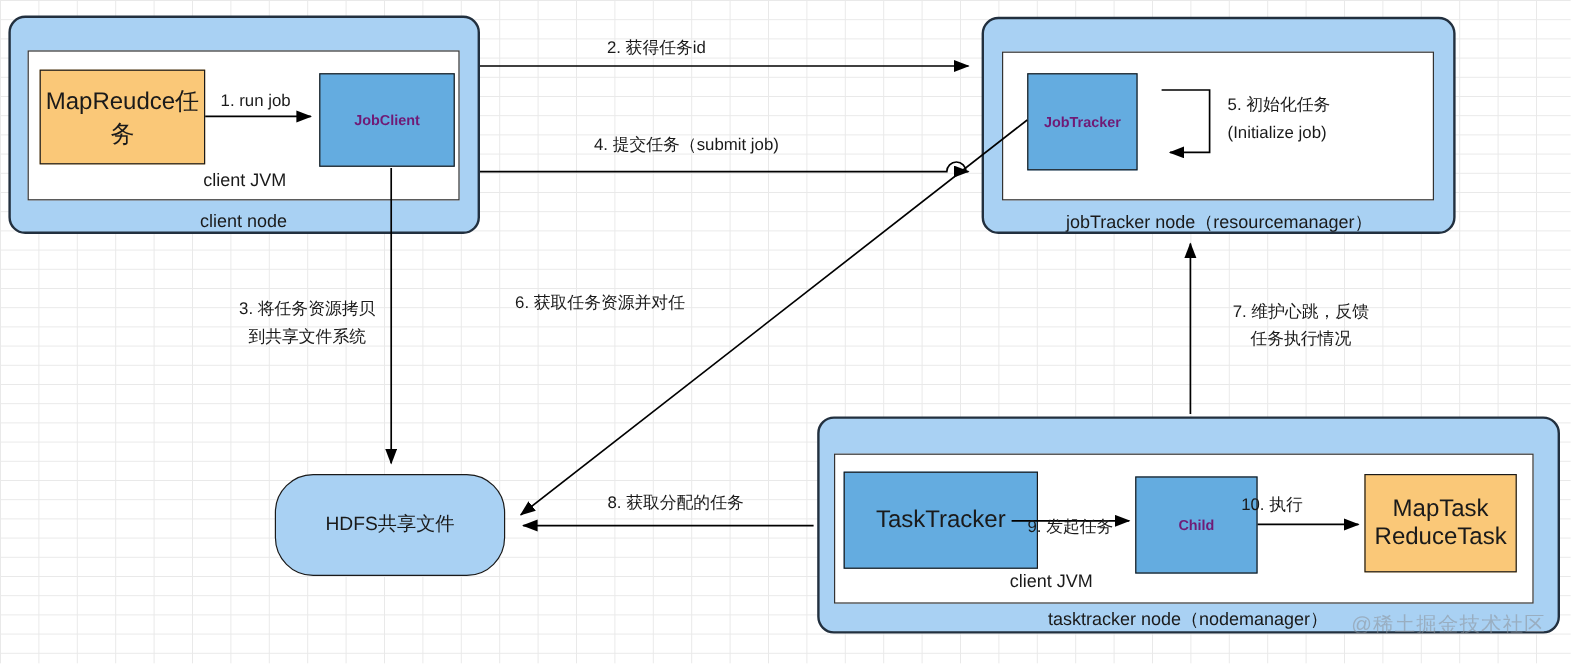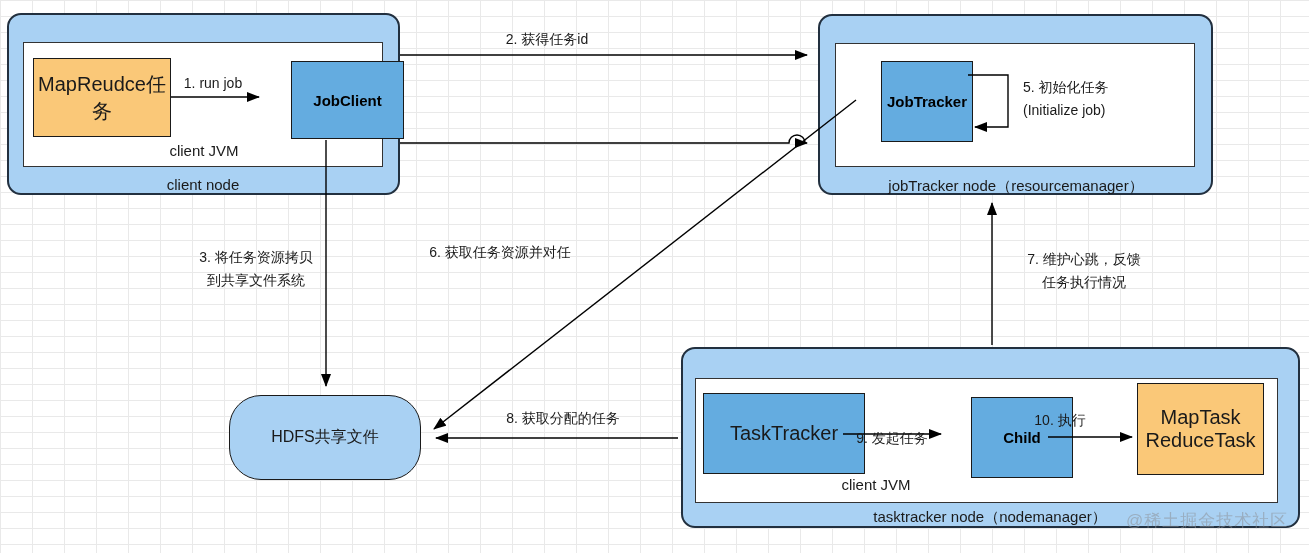--- a/index.html
+++ b/index.html
@@ -38,21 +38,21 @@
     border:1px solid #333;
   }
   .shape{
     position:absolute;
     display:flex;align-items:center;justify-content:center;
     text-align:center;
     border:1px solid #1a1a1a;
     font-size:20px;
   }
   .shape.blue{background:var(--box-blue);}
-  .shape.blue.bold{color:#000000;font-weight:bold;font-size:15px;margin-left:25px;}
+  .shape.blue.bold{color:#701a75;font-weight:bold;font-size:12px;}
   .shape.orange{background:var(--box-orange);}
   .shape.rounded{border-radius:12px;border-width:1.5px;background:var(--node-fill);font-size:16px;}
   .lbl{
     position:absolute;
     white-space:nowrap;
     font-size:14px;
     transform:translateX(-50%);
     text-align:center;
     line-height:23px;
   }
@@ -70,21 +70,21 @@
   #mapreduce-task-box{left:33px;top:58px;width:138px;height:79px;}
   #jobclient-box{left:266px;top:61px;width:113px;height:78px;}
   #jobtracker-node{left:818px;top:14px;width:395px;height:181px;}
   #jobtracker-jvm-box{left:835px;top:43px;width:360px;height:124px;}
   #jobtracker-box{left:856px;top:61px;width:92px;height:81px;}
   #hdfs-box{left:229px;top:395px;width:192px;height:85px;border-radius:32px;}
   #tasktracker-node{left:681px;top:347px;width:619px;height:181px;}
   #tasktracker-jvm-box{left:695px;top:378px;width:583px;height:125px;}
   #tasktracker-box{left:703px;top:393px;width:162px;height:81px;}
   #child-box{left:946px;top:397px;width:102px;height:81px;}
-  #maptask-box{left:1137px;top:383px;width:127px;height:92px;line-height:23px;}
+  #maptask-box{left:1137px;top:395px;width:127px;height:82px;line-height:23px;}
   
   #lbl-client-jvm{left:204px;top:139px;}
   #lbl-client-node{left:203px;top:173px;}
   #lbl-jt-node{left:1016px;top:174px;}
   #lbl-tt-node{left:990px;top:505px;}
   #lbl-tt-jvm{left:876px;top:473px;}
   #lbl-e1{left:213px;top:72px;}
   #lbl-e2{left:547px;top:28px;}
   #lbl-e3{left:256px;top:246px;}
   #lbl-e4{left:572px;top:109px;}
@@ -158,20 +158,21 @@
       <path d="M1048,437 H1132" marker-end="url(#arw)"></path>
     </g>
   </svg>
 
   <span class="lbl" id="lbl-e1">1. run job</span>
   <span class="lbl" id="lbl-e2">2. 获得任务id</span>
   <span class="lbl" id="lbl-e3">
     <span style="display:block">3. 将任务资源拷贝</span>
     <span style="display:block">到共享文件系统</span>
   </span>
+  <span class="lbl" id="lbl-e4">4. 提交任务（submit job)</span>
   <span class="lbl left" id="lbl-e5">
     <span style="display:block">5. 初始化任务</span>
     <span style="display:block">(Initialize job)</span>
   </span>
   <span class="lbl" id="lbl-e6">
     <span style="display:block">6. 获取任务资源并对任</span>
   </span>
   <span class="lbl" id="lbl-e7">
     <span style="display:block">7. 维护心跳，反馈</span>
     <span style="display:block">任务执行情况</span>

